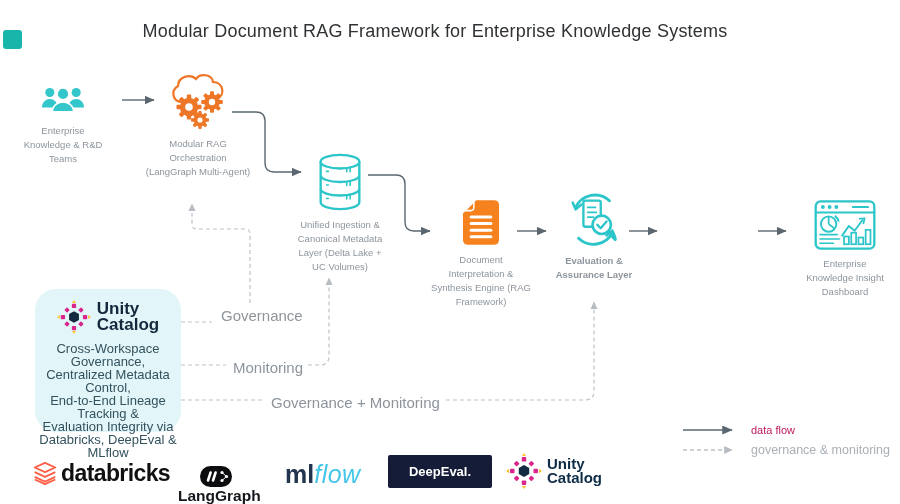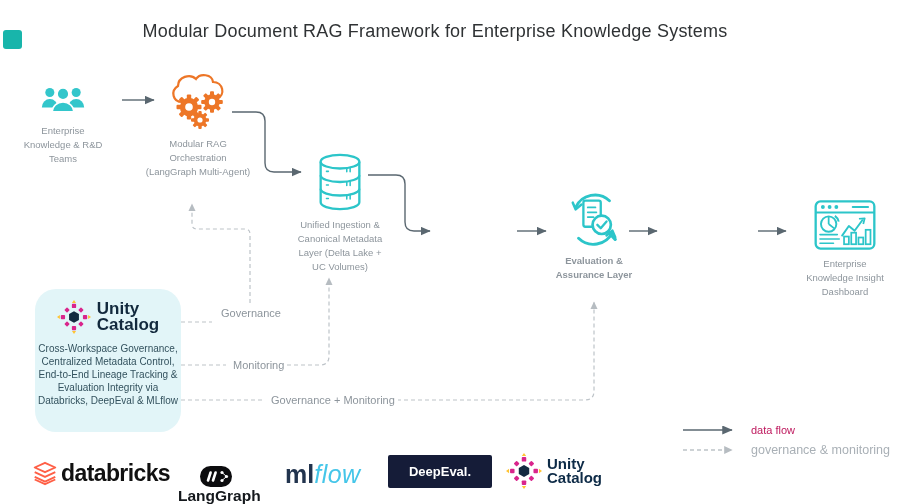--- a/index.html
+++ b/index.html
@@ -2,26 +2,26 @@
 <html><head>
 <meta charset="utf-8">
 <style>
   html,body{margin:0;padding:0;background:#fff;}
   #page{position:relative;width:900px;height:504px;background:#ffffff;font-family:"Liberation Sans",sans-serif;overflow:hidden;}
   #page-title{position:absolute;top:21px;left:0;width:870px;text-align:center;font-size:18px;color:#2f3234;letter-spacing:.2px;}
   #corner-accent{position:absolute;left:3px;top:30px;width:19px;height:19px;border-radius:3px;background:#18b5ab;}
   .node{position:absolute;display:flex;flex-direction:column;align-items:center;}
   .node-label{font-size:9.5px;line-height:14px;color:#8d959c;text-align:center;white-space:pre-line;margin-top:7px;}
   #connector-layer{position:absolute;left:0;top:0;}
-  .dash-label{position:absolute;font-size:11px;color:#8d959c;white-space:nowrap;background:#fff;padding:0 3px;}
+  .dash-label{position:absolute;font-size:15px;color:#8d959c;white-space:nowrap;background:#fff;padding:0 3px;}
   
   #governance-box{position:absolute;left:35px;top:289px;width:146px;height:143px;background:#e2f5f8;border-radius:21px;display:flex;flex-direction:column;align-items:center;}
   .uc-brand-row{display:flex;align-items:center;gap:6px;margin-top:11px;}
   .uc-brand{font-size:17px;font-weight:bold;color:#12293d;line-height:16px;white-space:pre-line;}
-  .uc-desc{font-size:10px;line-height:13px;color:#33525e;text-align:center;white-space:pre-line;margin-top:8px;}
+  .uc-desc{font-size:13px;line-height:13px;color:#33525e;text-align:center;white-space:pre-line;margin-top:8px;}
   
   #legend{position:absolute;left:682px;top:422px;}
   .legend-row{display:flex;align-items:center;height:16px;margin-bottom:4px;}
   .legend-text-dark{font-size:11px;color:#be185d;margin-left:11px;}
   .legend-text-gray{font-size:12.5px;color:#a9b0b6;margin-left:11px;}
   
   #logo-row{position:absolute;left:0;top:448px;width:900px;height:50px;}
   .logo{position:absolute;display:flex;align-items:center;}
   #logo-databricks{left:33px;top:12px;}
   .databricks-text{font-size:23px;font-weight:bold;color:#101010;letter-spacing:-0.6px;margin-left:4px;}
@@ -153,20 +153,36 @@
         <path d="M9,19 h2 M9,33 h2 M9,47 h2"></path>
         <path d="M30,19.5 v-3 M33.5,19.5 v-4.5 M30,33.5 v-3 M33.5,33.5 v-4.5 M30,47.5 v-3 M33.5,47.5 v-4.5"></path>
       </g>
     </svg>
     <div class="node-label">Unified Ingestion &amp;
 Canonical Metadata
 Layer (Delta Lake +
 UC Volumes)</div>
   </div>
 
+  <div class="node" style="left:419px;top:199px;width:124px;">
+    <svg width="38" height="47" viewBox="0 0 40 49">
+      <path d="M15,1 H34 a5,5 0 0 1 5,5 V43 a5,5 0 0 1 -5,5 H6 a5,5 0 0 1 -5,-5 V15 Z" fill="#f5821f"></path>
+      <path d="M12.5,2.5 V9 a3,3 0 0 1 -3,3 H3 Z" fill="#f5821f" stroke="#ffffff" stroke-width="1.6"></path>
+      <g fill="#ffffff">
+        <rect x="8" y="17" width="24" height="3.2" rx="1.6"></rect>
+        <rect x="8" y="24" width="24" height="3.2" rx="1.6"></rect>
+        <rect x="8" y="31" width="24" height="3.2" rx="1.6"></rect>
+        <rect x="8" y="38" width="24" height="3.2" rx="1.6"></rect>
+      </g>
+    </svg>
+    <div class="node-label">Document
+Interpretation &amp;
+Synthesis Engine (RAG
+Framework)</div>
+  </div>
 
   <div class="node" style="left:542px;top:193px;width:104px;font-weight:bold;">
     <svg width="64" height="54" viewBox="0 0 64 56">
       <g stroke="#2cc5c9" fill="none">
         <path d="M48,8 A22,22 0 0 0 13,15" stroke-width="3" stroke-linecap="round"></path>
         <path d="M10,10 L13,17 L19,12" stroke-width="2.6" stroke-linecap="round" stroke-linejoin="round"></path>
         <path d="M16,47 A22,22 0 0 0 51,41" stroke-width="3" stroke-linecap="round"></path>
         <path d="M54,46 L51,39 L45,44" stroke-width="2.6" stroke-linecap="round" stroke-linejoin="round"></path>
         <rect x="21" y="8" width="18" height="27" rx="2" stroke-width="2.4" fill="#ffffff"></rect>
         <path d="M25.5,15 h8 M25.5,20 h9 M25.5,25 h6" stroke-width="1.8" stroke-linecap="round"></path>

